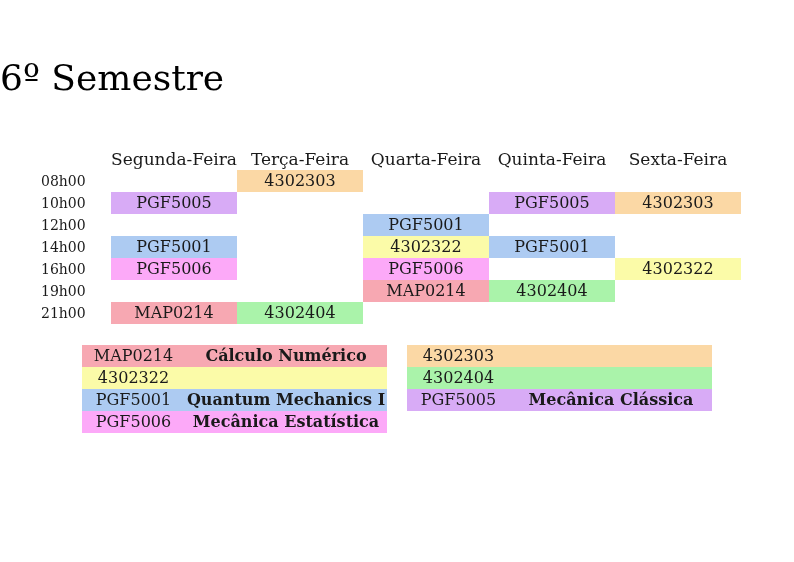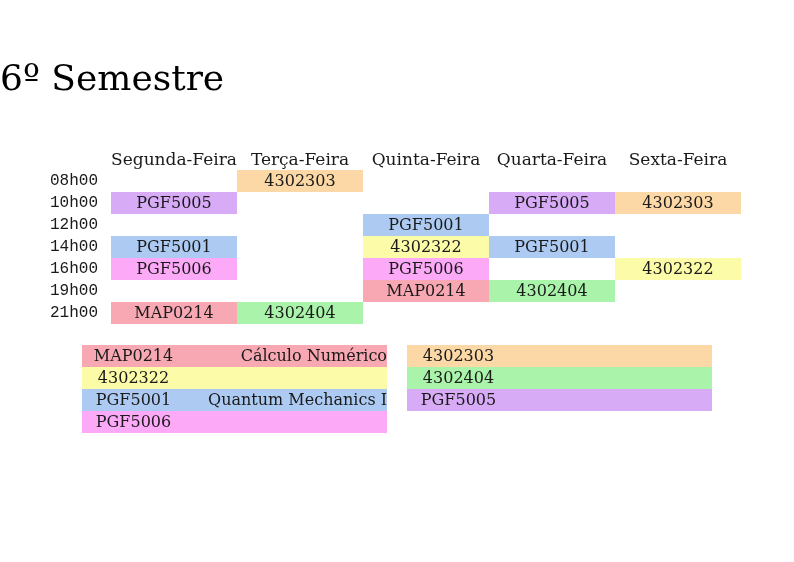--- a/index.html
+++ b/index.html
@@ -28,26 +28,25 @@
     grid-template-rows: 24px repeat(7, 22px);
     margin-top: 22px;
   }
   .th {
     font-size: 17px;
     line-height: 26px;
     text-align: center;
     white-space: nowrap;
   }
   .time {
-    font-size: 16px;
+    font-size: 14px;
     line-height: 22px;
-    text-align: center;
+    text-align: left;
     padding-right: 4px;
     white-space: nowrap;
-    font-family: Liberation Mono, monospace;
   }
   .cell {
     font-size: 16px;
     line-height: 22px;
     text-align: center;
     white-space: nowrap;
   }
   .legend {
     position: absolute;
     width: 305px;
@@ -56,36 +55,36 @@
   .legend-left  { left: 82px;  top: 345px; }
   .legend-right { left: 407px; top: 345px; }
   .legend-row {
     display: grid;
     grid-template-columns: 103px 1fr;
     height: 22px;
     line-height: 22px;
     white-space: nowrap;
   }
   .lcode { text-align: center; }
-  .lname { text-align: right; }
+  .lname { text-align: center; font-weight: bold; }
 </style>
 </head>
 <body>
 
 <div class="page">
 
   <h1 class="title">6º Semestre</h1>
 
   <div class="schedule">
 
     <div class="th"></div>
     <div class="th">Segunda-Feira</div>
     <div class="th">Terça-Feira</div>
+    <div class="th">Quarta-Feira</div>
     <div class="th">Quinta-Feira</div>
-    <div class="th">Quarta-Feira</div>
     <div class="th">Sexta-Feira</div>
 
     <div class="time">08h00</div>
     <div class="cell"></div>
     <div class="cell" style="background-color: rgb(251, 216, 165);">4302303</div>
     <div class="cell"></div>
     <div class="cell"></div>
     <div class="cell"></div>
 
     <div class="time">10h00</div>
@@ -138,28 +137,30 @@
     </div>
     <div class="legend-row" style="background-color: rgb(251, 251, 168);">
       <span class="lcode">4302322</span>
     </div>
     <div class="legend-row" style="background-color: rgb(173, 203, 242);">
       <span class="lcode">PGF5001</span>
       <span class="lname">Quantum Mechanics I</span>
     </div>
     <div class="legend-row" style="background-color: rgb(252, 169, 248);">
       <span class="lcode">PGF5006</span>
+      <span class="lname">Mecânica Estatística</span>
     </div>
   </div>
 
   <div class="legend legend-right">
     <div class="legend-row" style="background-color: rgb(251, 216, 165);">
       <span class="lcode">4302303</span>
     </div>
     <div class="legend-row" style="background-color: rgb(170, 243, 170);">
       <span class="lcode">4302404</span>
     </div>
     <div class="legend-row" style="background-color: rgb(216, 171, 246);">
       <span class="lcode">PGF5005</span>
+      <span class="lname">Mecânica Clássica</span>
     </div>
   </div>
 
 </div>
 
 </body></html>

